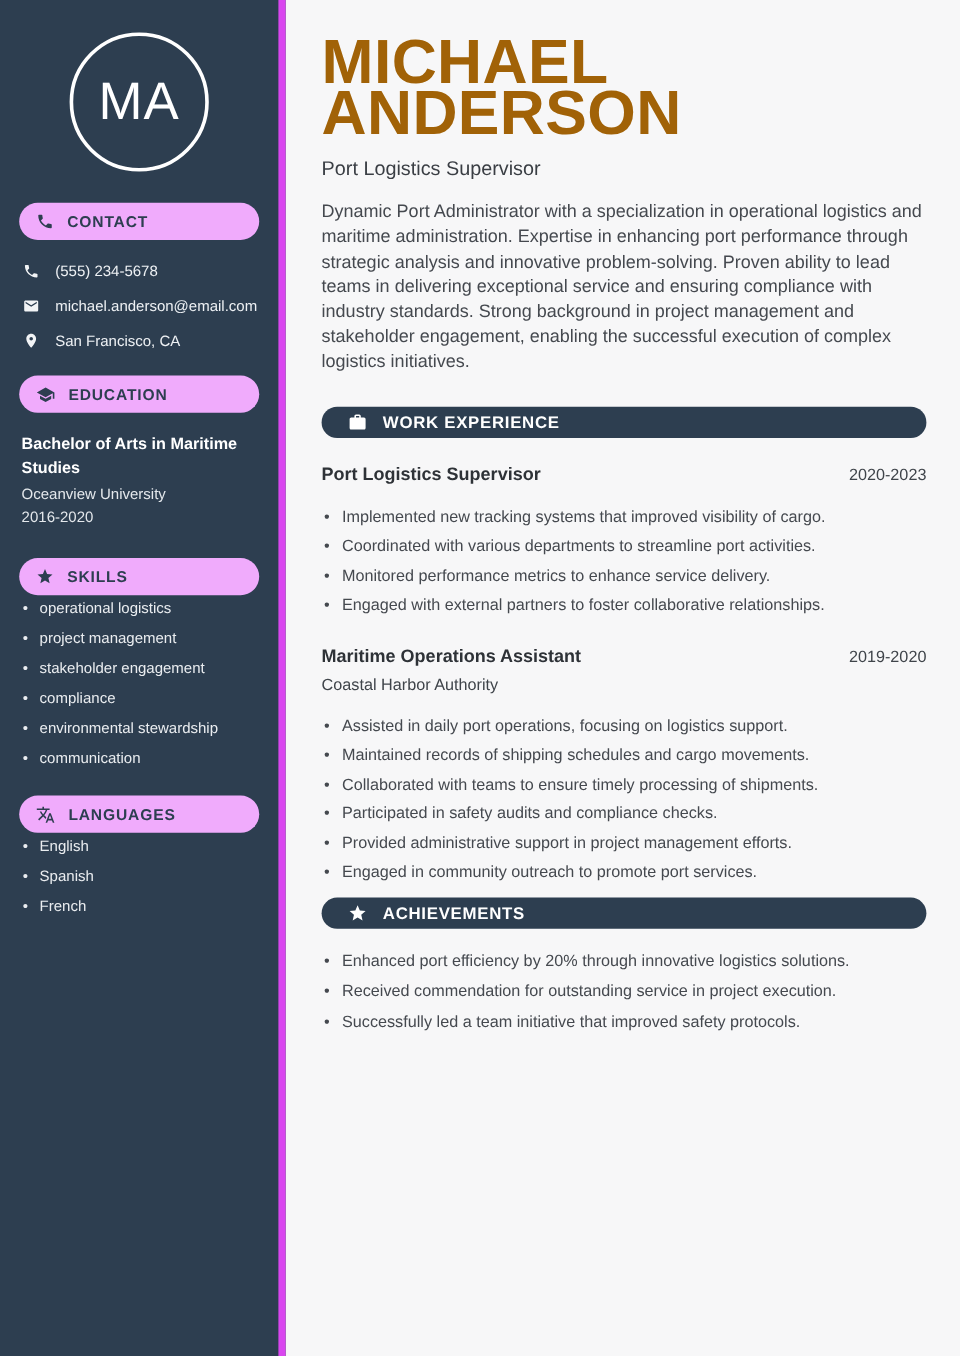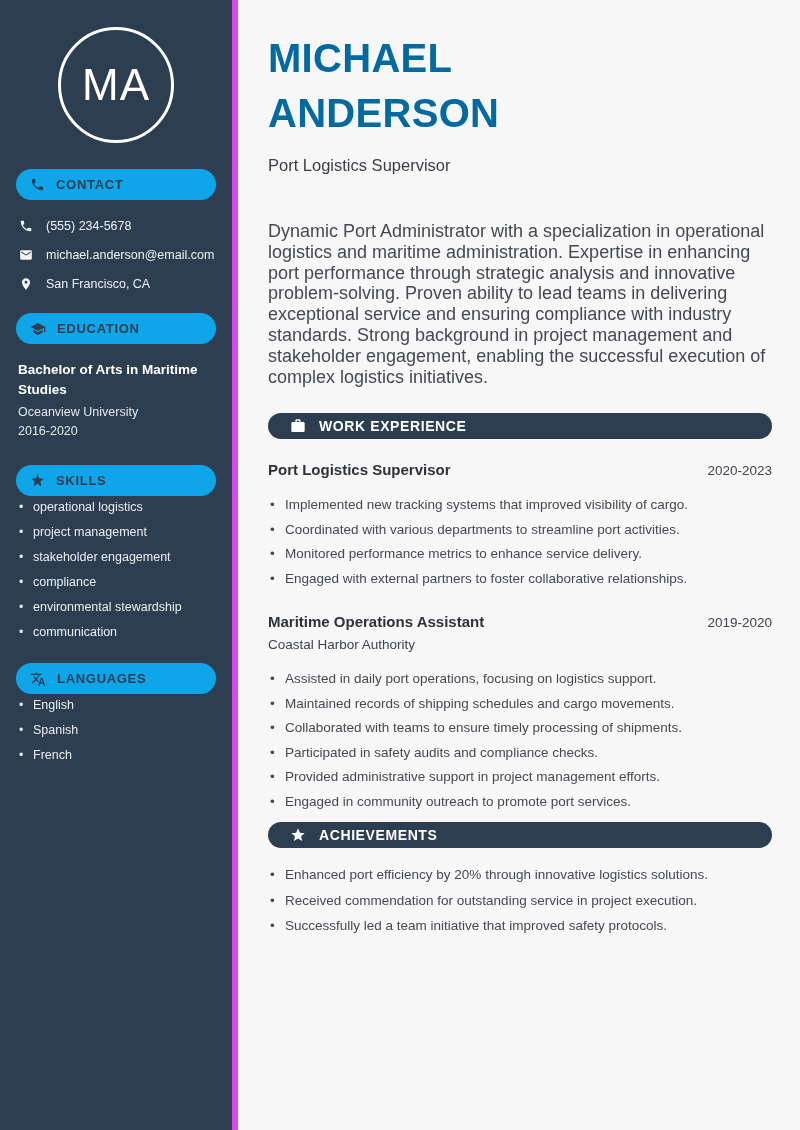--- a/index.html
+++ b/index.html
@@ -26,21 +26,21 @@
     border: 3px solid #ffffff;
     border-radius: 50%;
     margin: 0 auto;
     display: flex; align-items: center; justify-content: center;
     font-size: 44px;
     font-weight: 500;
     letter-spacing: 1px;
     color: #ffffff;
   }
   .side-pill {
-    background: #0ea5e9;
+    background: #f0abfc;
     color: #2d3e50;
     border-radius: 16px;
     height: 31px;
     display: flex; align-items: center;
     gap: 11px;
     padding: 0 14px;
     font-size: 13px;
     font-weight: bold;
     letter-spacing: 0.7px;
   }
@@ -81,35 +81,35 @@
     position: absolute; left: 0; top: 0;
     color: #eaedf0;
   }
 
   
   .main {
     flex: 1;
     padding: 31px 28px 0 30px;
   }
   .name {
-    font-size: 40px;
-    line-height: 55px;
+    font-size: 52px;
+    line-height: 43px;
     font-weight: bold;
-    color: #0369a1;
+    color: #a16207;
     letter-spacing: 0.3px;
     max-width: 370px;
   }
   .job-title-header {
     margin-top: 15px;
     font-size: 16.5px;
     color: #3a3e44;
   }
   .summary {
-    margin-top: 46px;
-    font-size: 18px;
+    margin-top: 16px;
+    font-size: 15px;
     line-height: 20.8px;
     color: #45494f;
   }
   .banner {
     margin-top: 26px;
     background: #2d3e50;
     color: #ffffff;
     border-radius: 18px;
     height: 26px;
     display: flex; align-items: center;

